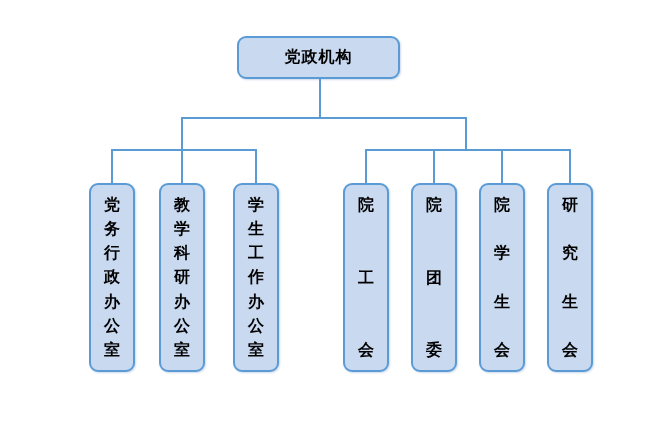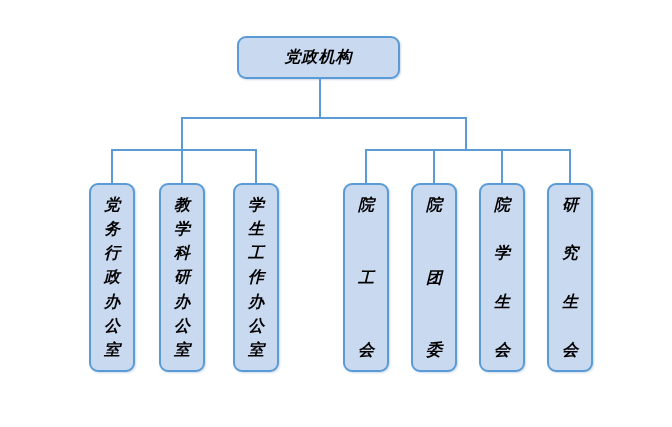--- a/index.html
+++ b/index.html
@@ -16,21 +16,20 @@
   .line.v { width: 2px; }
   .box {
     position: absolute;
     background: #C9D9F0;
     border: 2px solid #5B9BD5;
     border-radius: 9px;
     box-sizing: border-box;
     color: #000000;
     font-weight: bold;
     box-shadow: 1px 1px 2px rgba(110,150,200,0.35);
-    font-style: italic;
   }
   .box.root {
     left: 237px; top: 36px; width: 163px; height: 43px;
     display: flex; align-items: center; justify-content: center;
     font-size: 16px; letter-spacing: 1px;
   }
   .vbox {
     top: 183px; width: 46px; height: 189px;
     display: flex; flex-direction: column;
     align-items: center; justify-content: space-between;

